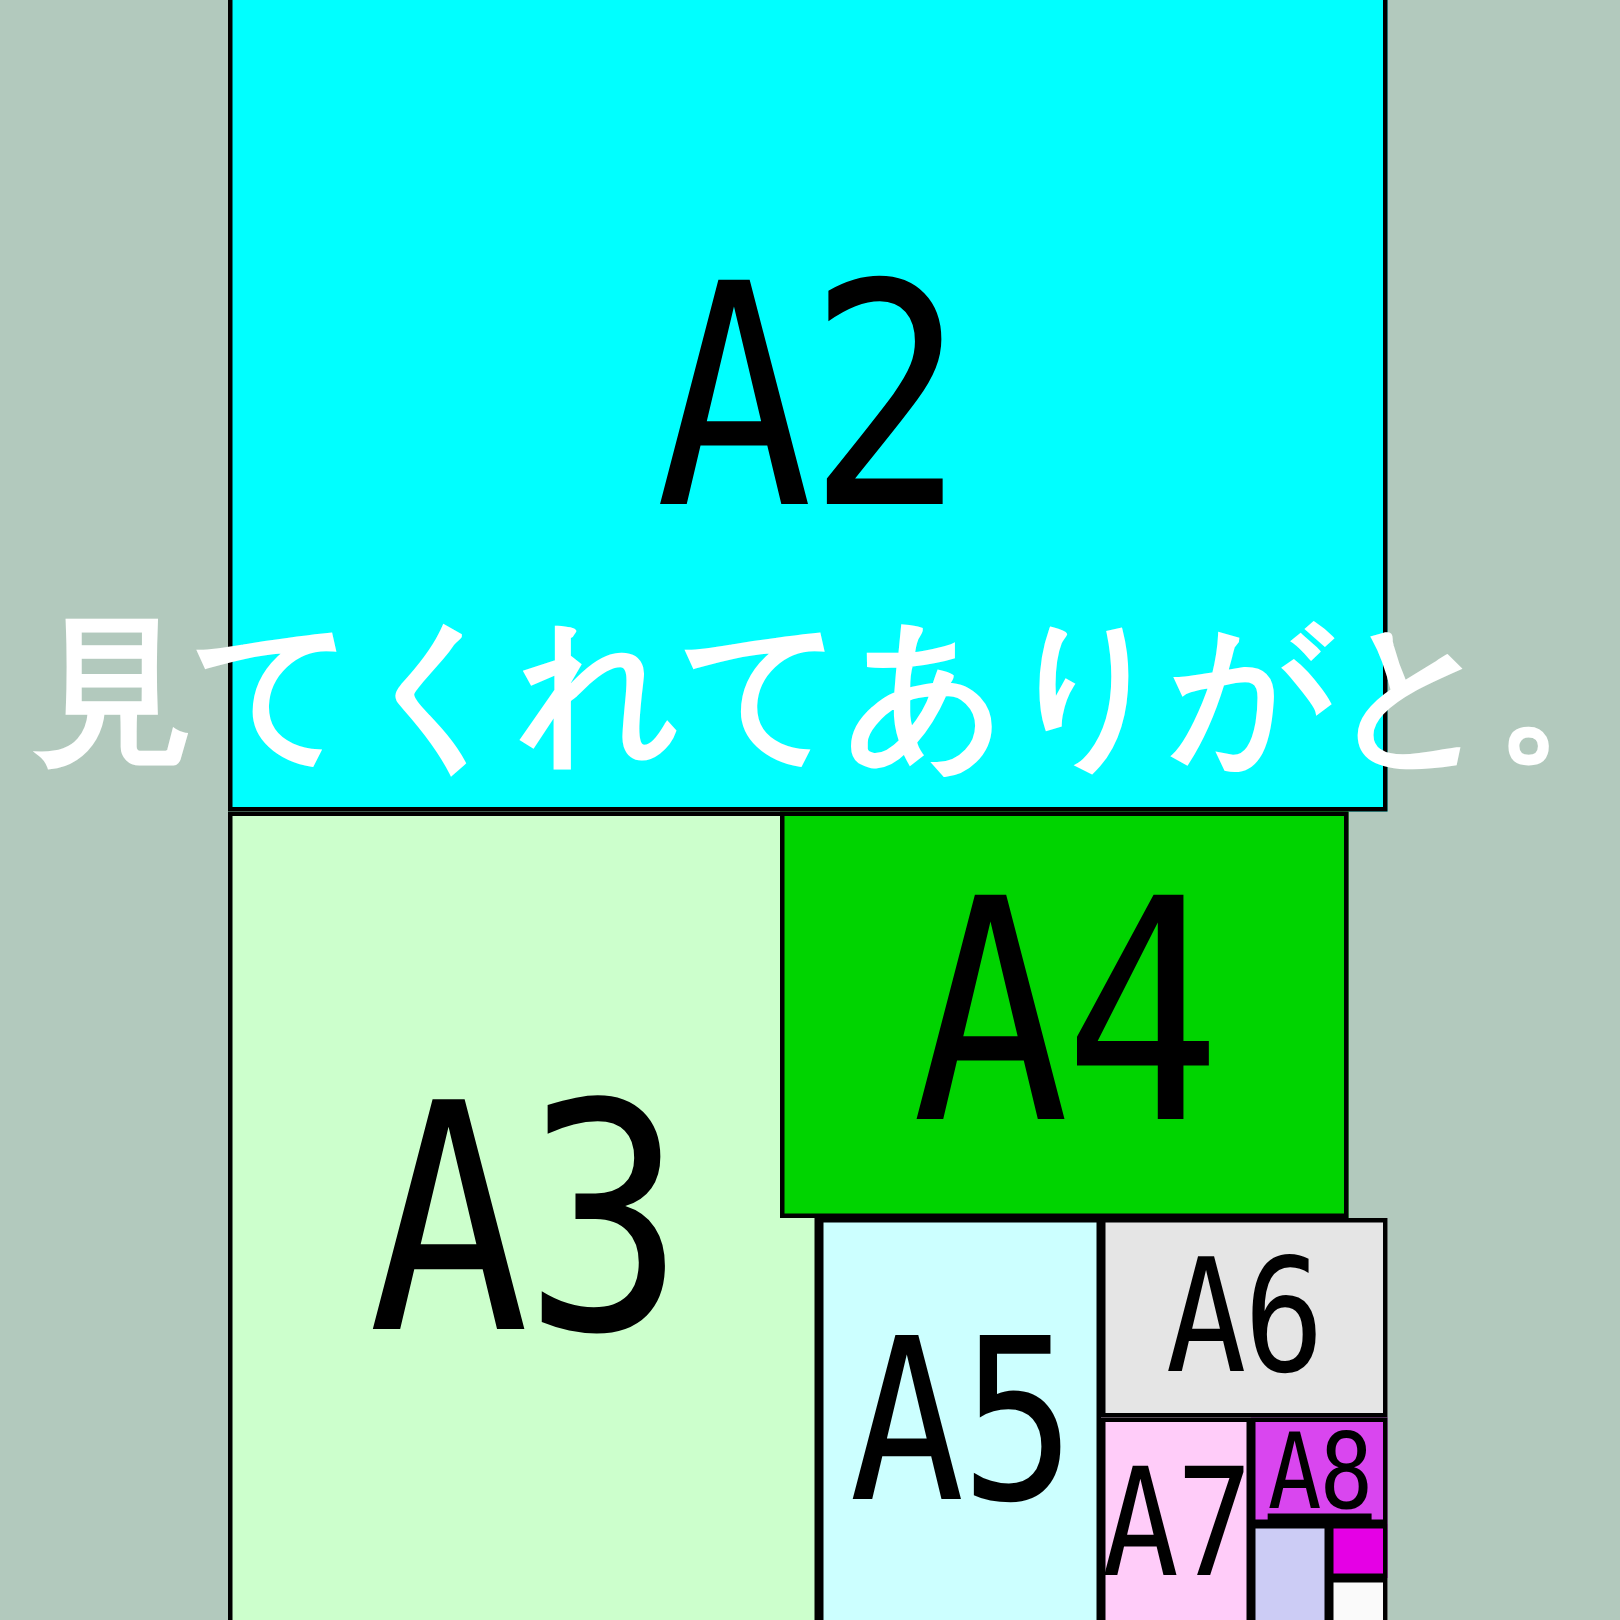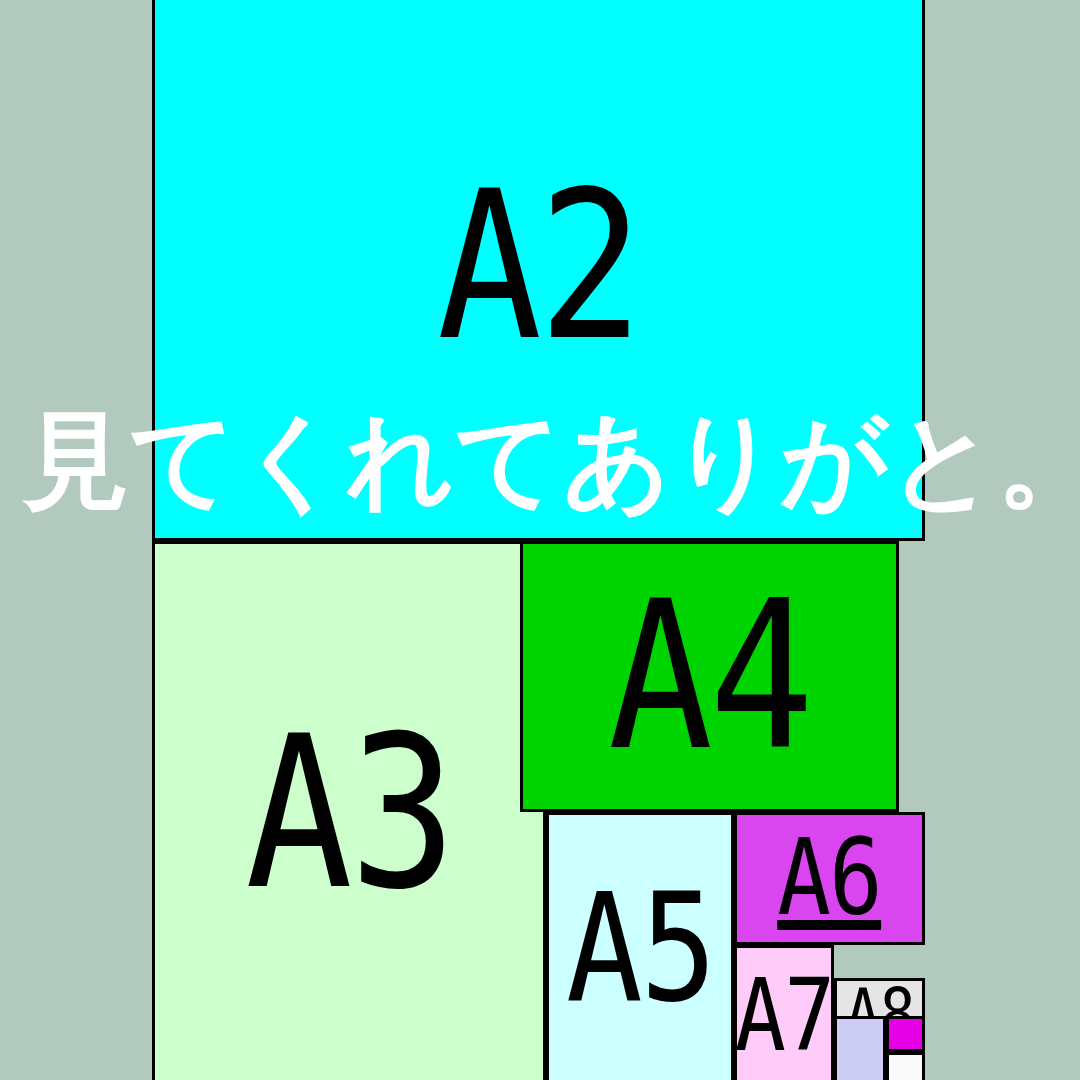--- a/index.html
+++ b/index.html
@@ -53,27 +53,27 @@
       </div>
       <div class="sheet" style="left: 152px; top: 541px; width: 394px; height: 546px; background: rgb(204, 255, 204); border-color: rgb(0, 0, 0);">
         <span class="sheet-label" style="font-size: 210px; color: rgb(0, 0, 0);">A3</span>
       </div>
       <div class="sheet" style="left: 520px; top: 541px; width: 379px; height: 271px; background: rgb(0, 212, 0); border-color: rgb(0, 0, 0);">
         <span class="sheet-label" style="font-size: 205px; color: rgb(0, 0, 0);">A4</span>
       </div>
       <div class="sheet" style="left: 546px; top: 812px; width: 188px; height: 271px; background: rgb(204, 255, 255); border-color: rgb(0, 0, 0);">
         <span class="sheet-label" style="font-size: 150px; color: rgb(0, 0, 0);">A5</span>
       </div>
-      <div class="sheet" style="left: 734px; top: 812px; width: 191px; height: 133px; background: #d946ef; border-color: rgb(0, 0, 0); text-decoration: underline;">
+      <div class="sheet" style="left: 734px; top: 812px; width: 191px; height: 133px; background: #e5e5e5; border-color: rgb(0, 0, 0);">
         <span class="sheet-label" style="font-size: 105px; color: rgb(0, 0, 0);">A6</span>
       </div>
       <div class="sheet" style="left: 734px; top: 945px; width: 100px; height: 141px; background: rgb(255, 204, 249); border-color: rgb(0, 0, 0);">
         <span class="sheet-label" style="font-size: 100px; color: rgb(0, 0, 0);">A7</span>
       </div>
-      <div class="sheet" style="left: 834px; top: 978px; width: 91px; height: 71px; background: #e5e5e5; border-color: rgb(0, 0, 0); text-decoration: underline;">
+      <div class="sheet" style="left: 834px; top: 945px; width: 91px; height: 71px; background: #d946ef; border-color: rgb(0, 0, 0); text-decoration: underline;">
         <span class="sheet-label" style="font-size: 70px; color: rgb(0, 0, 0);">A8</span>
       </div>
       <div class="sheet" style="left: 834px; top: 1016px; width: 52px; height: 71px; background: rgb(204, 204, 245); border-color: rgb(0, 0, 0);"></div>
       <div class="sheet" style="left: 886px; top: 1016px; width: 39px; height: 36px; background: rgb(229, 0, 229); border-color: rgb(0, 0, 0);"></div>
       <div class="sheet" style="left: 886px; top: 1052px; width: 39px; height: 36px; background: rgb(250, 250, 250); border-color: rgb(0, 0, 0);"></div>
     </div>
   <div class="caption" style="color: rgb(255, 255, 255);">見てくれてありがと。</div>
 </div>
 
 </body></html>

